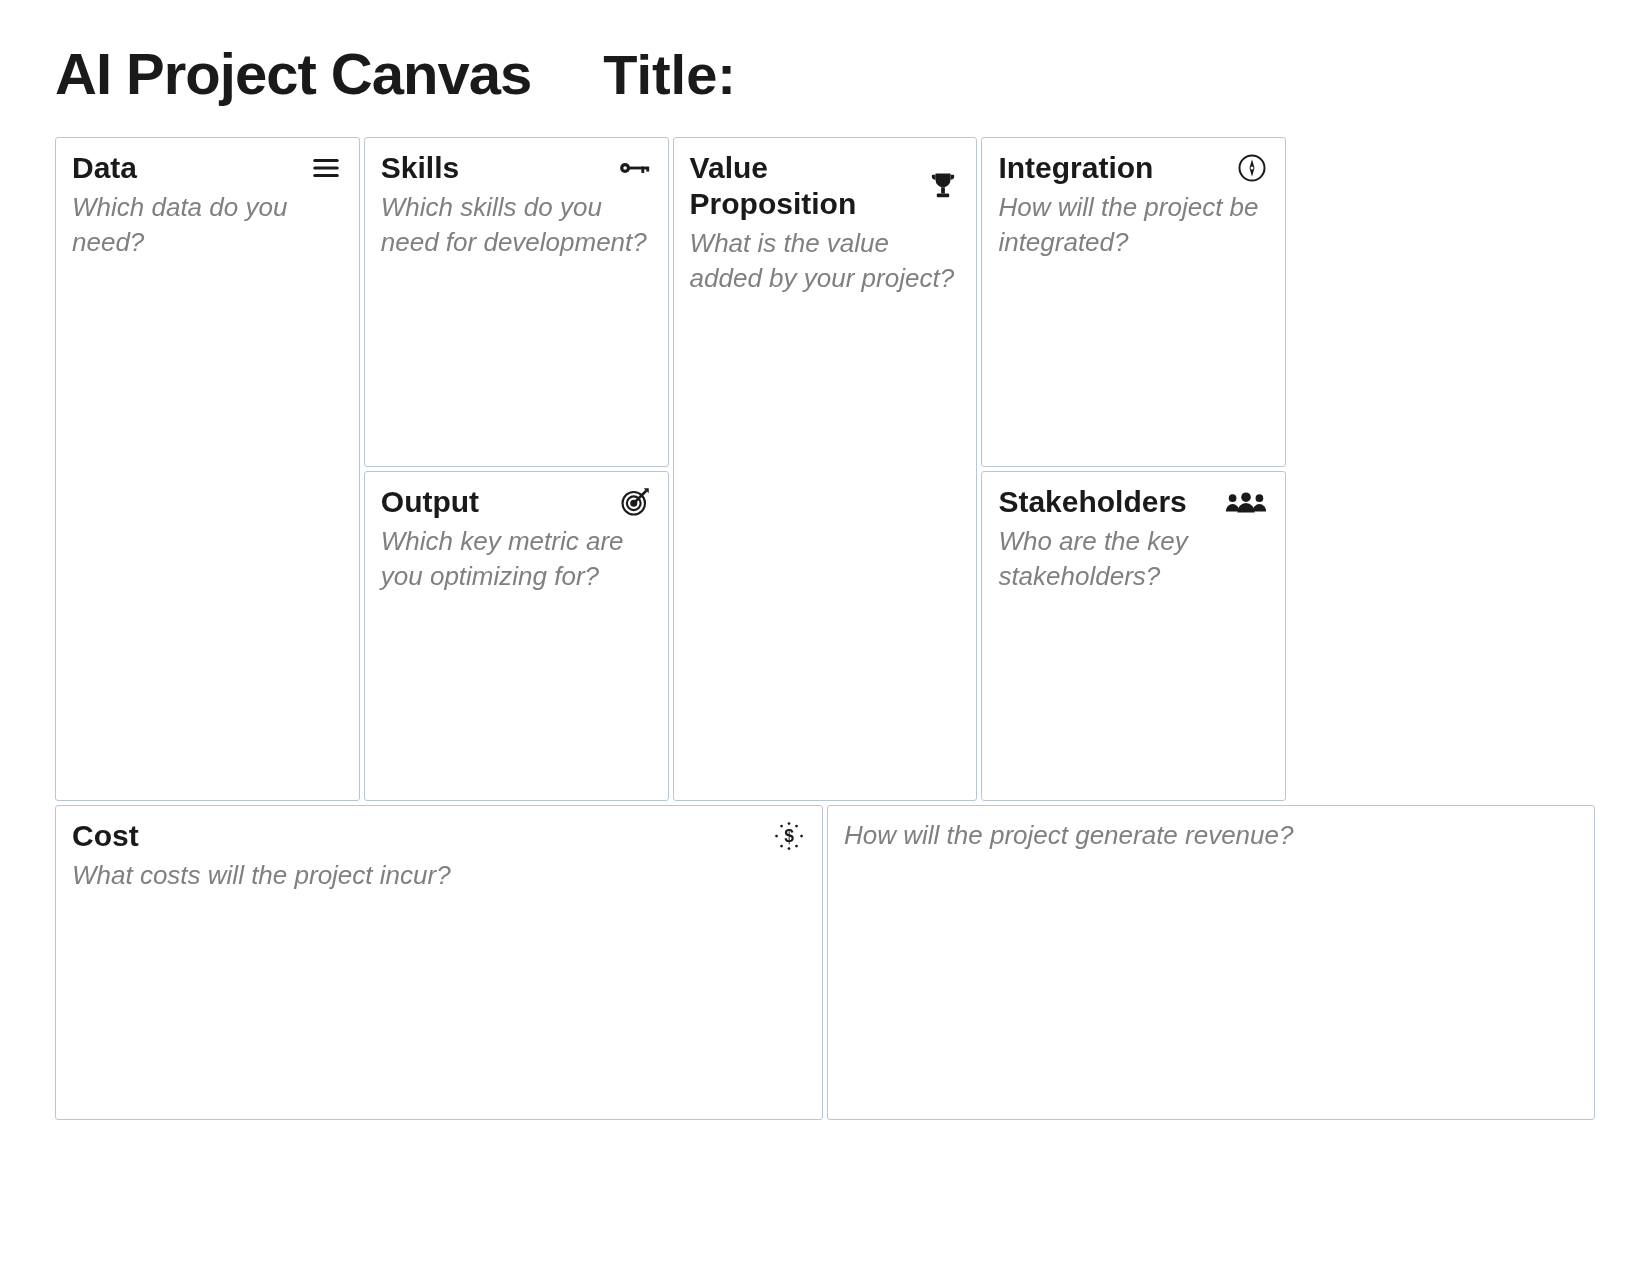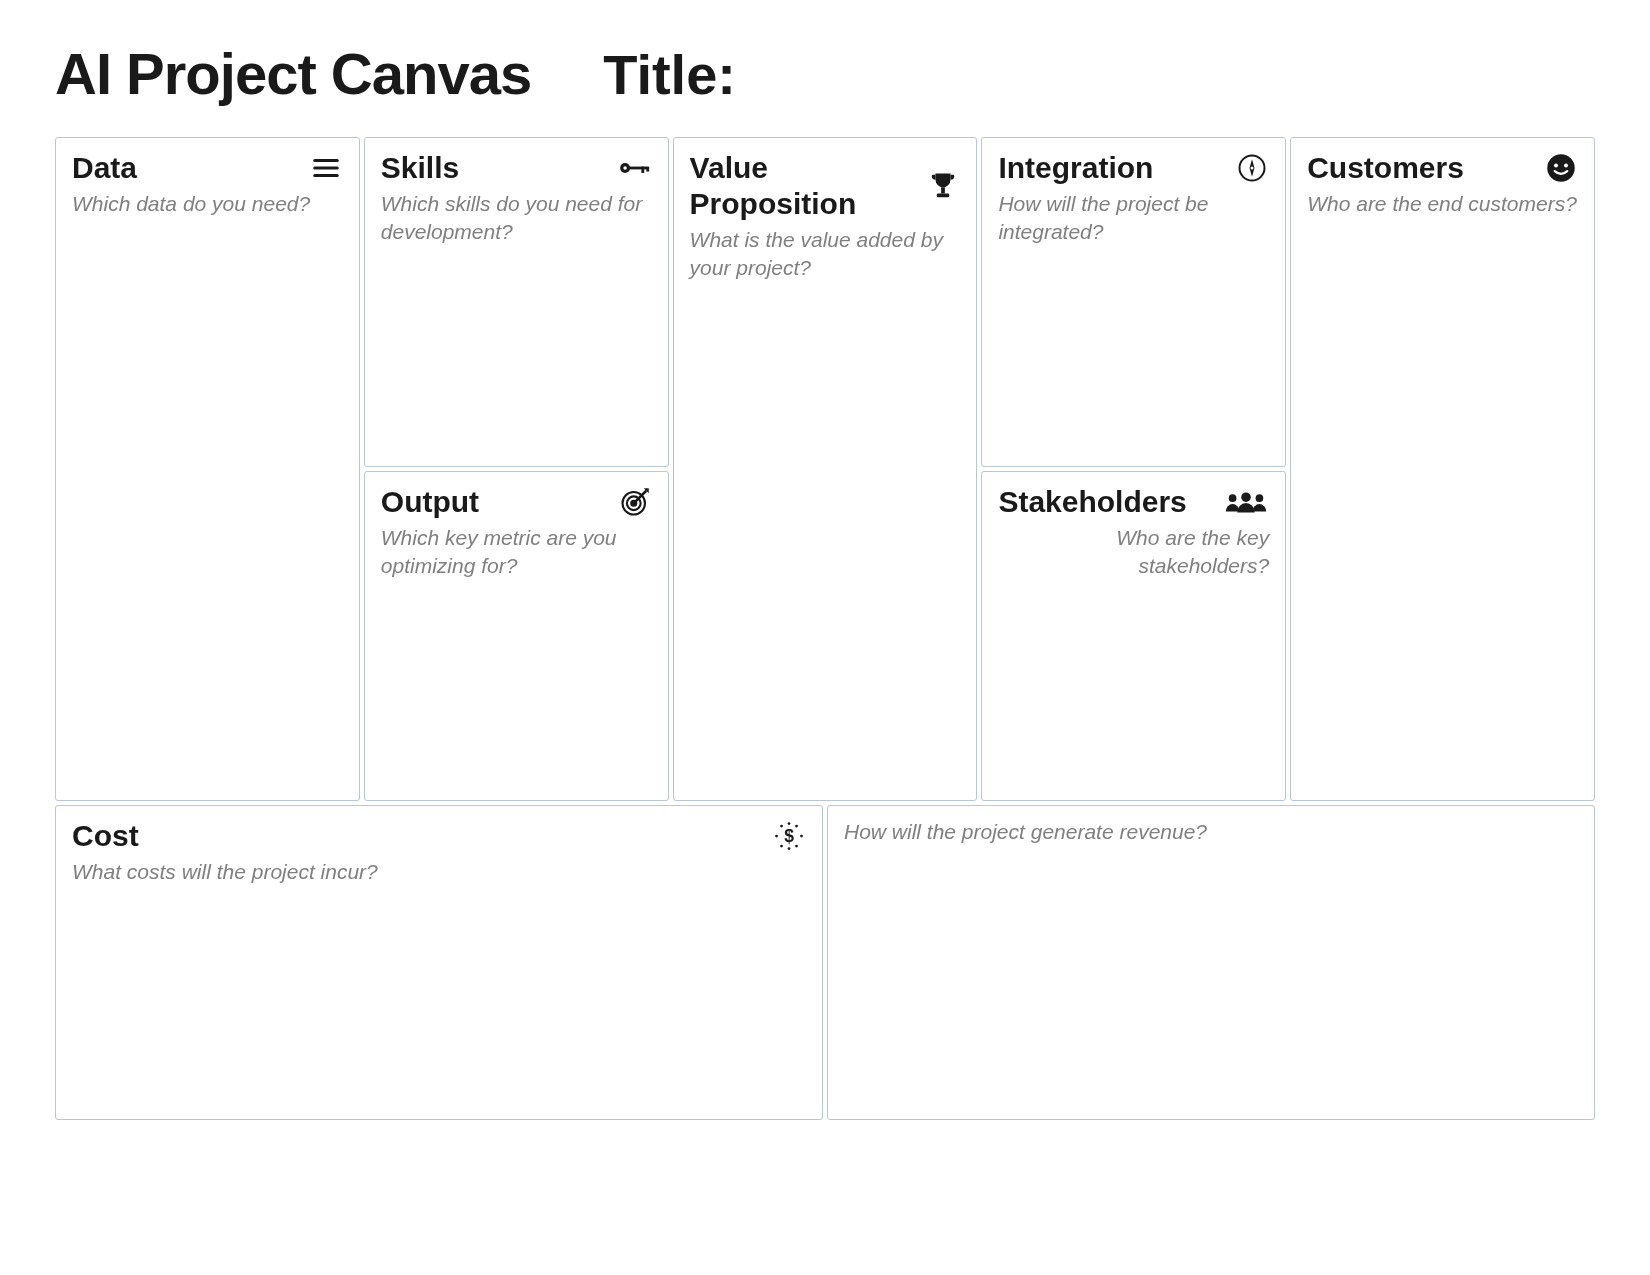--- a/index.html
+++ b/index.html
@@ -65,33 +65,33 @@
   .cell-icon {
     width: 34px;
     height: 30px;
     display: flex;
     align-items: center;
     justify-content: center;
     flex-shrink: 0;
   }
   .cell-icon svg { width: 100%; height: 100%; }
   .cell-prompt {
-    font-size: 21px;
+    font-size: 26px;
     font-style: italic;
     color: #808080;
     line-height: 1.35;
   }
 
   
   .c-data         { grid-column: 1 / span 2;  grid-row: 1 / span 2; }
   .c-skills       { grid-column: 3 / span 2;  grid-row: 1 / span 1; }
   .c-output       { grid-column: 3 / span 2;  grid-row: 2 / span 1; }
   .c-value        { grid-column: 5 / span 2;  grid-row: 1 / span 2; }
   .c-integration  { grid-column: 7 / span 2;  grid-row: 1 / span 1; }
-  .c-stakeholders { grid-column: 7 / span 2;  grid-row: 2 / span 1; text-align: right; }
+  .c-stakeholders { grid-column: 7 / span 2;  grid-row: 2 / span 1; }
   .c-customers    { grid-column: 9 / span 2;  grid-row: 1 / span 2; }
   .c-cost         { grid-column: 1 / span 5;  grid-row: 3 / span 1; }
   .c-revenue      { grid-column: 6 / span 5;  grid-row: 3 / span 1; }
 </style>
 </head>
 <body>
 
 <div class="page">
 
   <div class="header">
@@ -153,34 +153,20 @@
           <svg viewBox="0 0 24 24" fill="none" stroke="#1a1a1a" stroke-width="1.6">
             <circle cx="12" cy="12" r="10"></circle>
             <polygon points="12,5 14,12 12,19 10,12" fill="#1a1a1a" stroke="none"></polygon>
             <circle cx="12" cy="12" r="1.2" fill="#fff" stroke="none"></circle>
           </svg>
         </div>
       </div>
       <div class="cell-prompt">How will the project be integrated?</div>
     </div>
 
-    <div class="cell c-customers">
-      <div class="cell-head">
-        <div class="cell-title">Customers</div>
-        <div class="cell-icon">
-          <svg viewBox="0 0 24 24">
-            <circle cx="12" cy="12" r="11" fill="#1a1a1a"></circle>
-            <circle cx="8" cy="10" r="1.6" fill="#fff"></circle>
-            <circle cx="16" cy="10" r="1.6" fill="#fff"></circle>
-            <path d="M7 14.5 Q12 19 17 14.5" stroke="#fff" stroke-width="1.8" fill="none" stroke-linecap="round"></path>
-          </svg>
-        </div>
-      </div>
-      <div class="cell-prompt">Who are the end customers?</div>
-    </div>
 
     <div class="cell c-output">
       <div class="cell-head">
         <div class="cell-title">Output</div>
         <div class="cell-icon">
           <svg viewBox="0 0 24 24" fill="none" stroke="#1a1a1a" stroke-width="1.7">
             <circle cx="11" cy="13" r="9"></circle>
             <circle cx="11" cy="13" r="5.5"></circle>
             <circle cx="11" cy="13" r="2" fill="#1a1a1a"></circle>
             <line x1="11" y1="13" x2="21" y2="3" stroke-width="2"></line>

